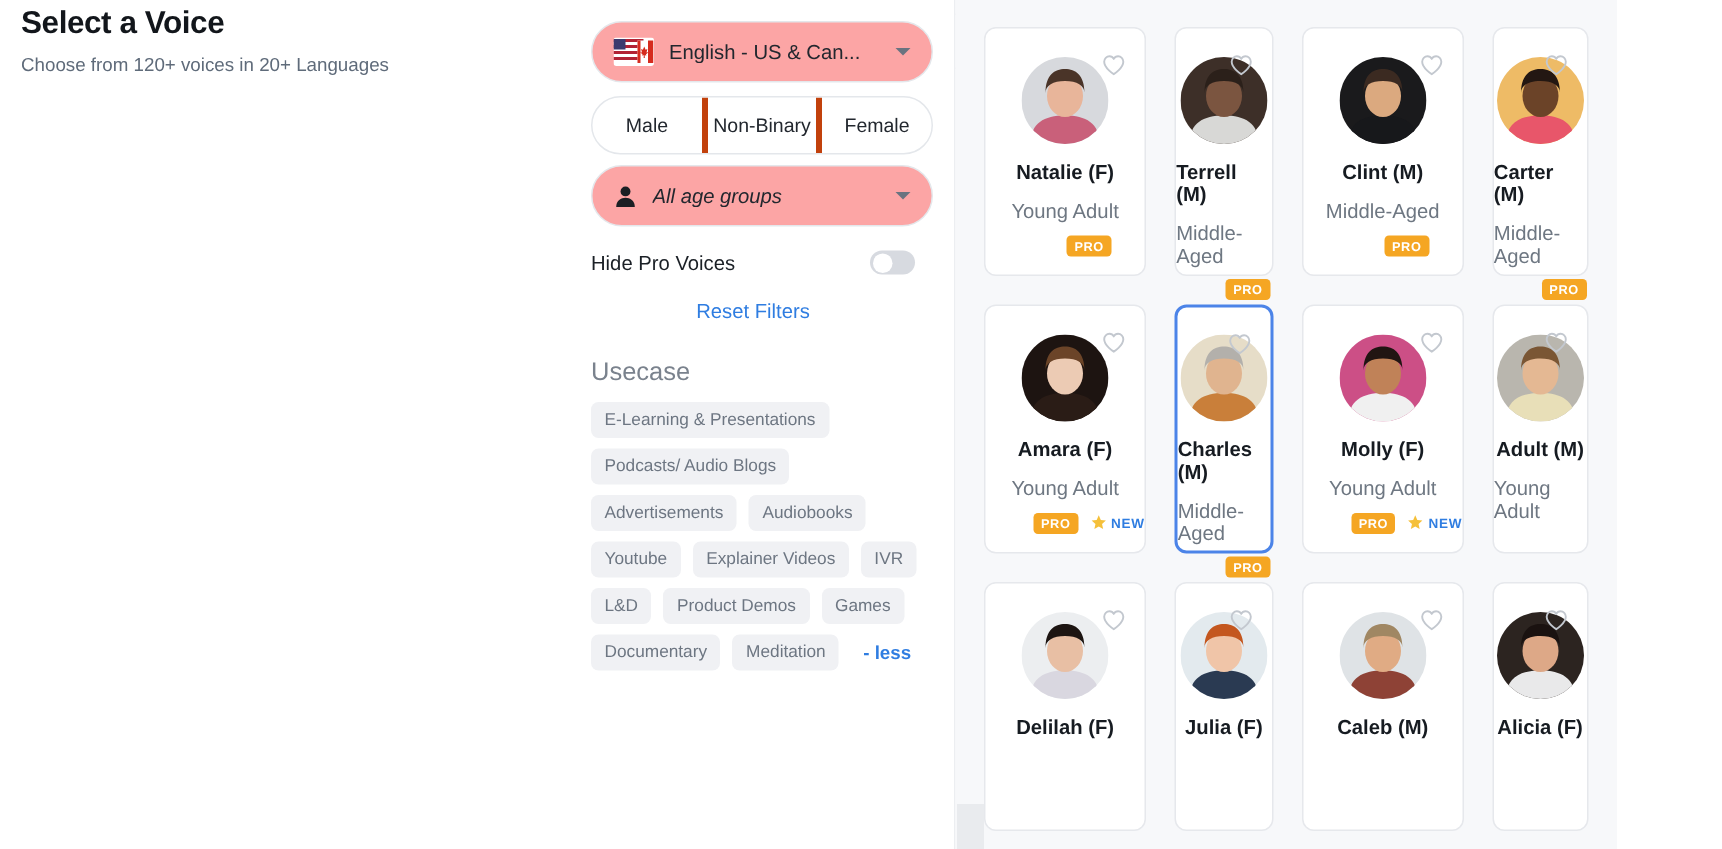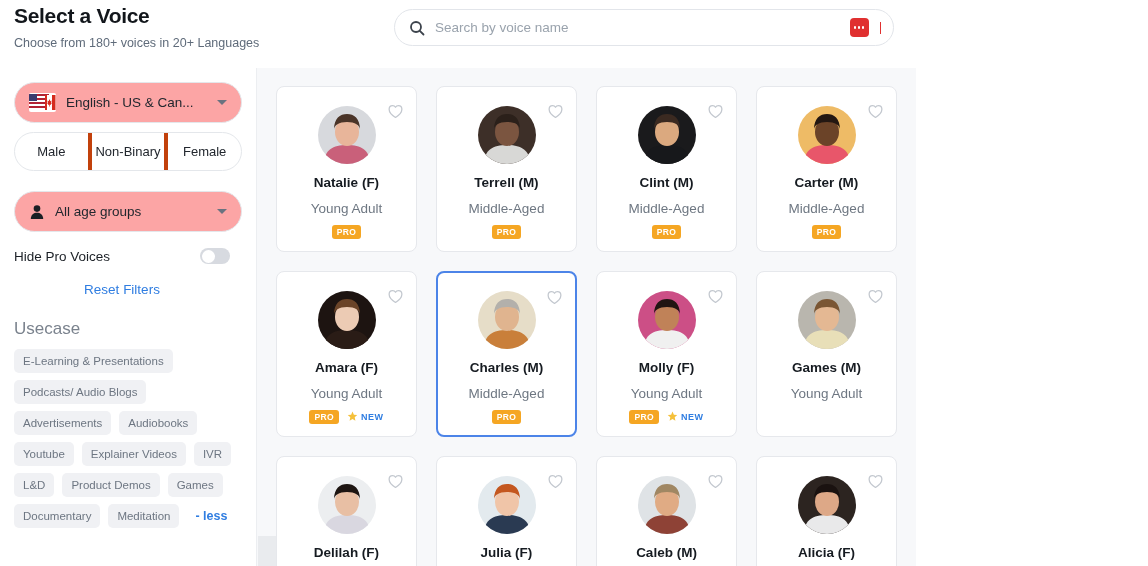--- a/index.html
+++ b/index.html
@@ -3,21 +3,21 @@
 <meta charset="utf-8">
 <style>
   * { box-sizing: border-box; margin: 0; padding: 0; }
   html, body {
     width: 1148px; height: 566px;
     font-family: "Liberation Sans", sans-serif;
     background: #ffffff;
     overflow: hidden;
     color: #1b1f24;
   }
-  .app { position: relative; width: 916px; height: 566px; display: flex; flex-direction: column; }
+  .app { position: relative; width: 916px; height: 566px; display: flex; flex-direction: row; }
 
   
   .topbar { height: 68px; flex: 0 0 68px; display: flex; align-items: flex-start; padding: 0; background:#fff; position: relative; }
   .title-block { padding: 2px 0 0 14px; width: 380px; }
   .page-title { font-size: 21px; font-weight: bold; letter-spacing: -0.3px; color: #12161b; line-height: 28px; }
   .page-subtitle { font-size: 12.5px; color: #5f6b7a; margin-top: 5px; line-height: 16px; }
 
   .search-wrap { position: absolute; left: 394px; top: 9px; width: 500px; height: 37px; }
   .search-box {
     width: 100%; height: 100%; border: 1px solid #e2e5ea; border-radius: 19px;
@@ -49,21 +49,21 @@
   .caret { width:0; height:0; border-left:5px solid transparent; border-right:5px solid transparent;
            border-top:5px solid #6a7380; flex:0 0 auto; }
 
   .flag { width: 27px; height: 19px; flex:0 0 auto; position: relative; border-radius:2px; overflow:hidden; }
 
   .seg { margin-top: 9px; height: 39px; border:1px solid #e4e7eb; border-radius: 20px; display:flex; overflow:hidden; background:#fff;}
   .seg-item { flex:1; display:flex; align-items:center; justify-content:center; font-size:13px; color:#22272e;
               border-right: 4px solid #c2410c; cursor:pointer; }
   .seg-item:last-child { border-right: none; }
 
-  .age-row { margin-top: 20px; }
+  .age-row { margin-top: 7px; font-style: italic; }
   .person-ico { width: 16px; height: 16px; flex:0 0 auto; }
 
   .hide-pro { margin-top: 16px; display:flex; align-items:center; justify-content:space-between; padding-right: 12px; }
   .hide-pro-label { font-size: 13.5px; color:#1b2026; }
   .toggle { width: 30px; height: 16px; border-radius: 9px; background:#d7dae0; position: relative; flex:0 0 auto; }
   .toggle .knob { position:absolute; left:1.5px; top:1.5px; width:13px; height:13px; border-radius:50%; background:#fff; }
 
   .reset { margin-top: 16px; text-align: center; padding-right: 12px; }
   .reset a { font-size: 13.5px; color:#2f7de1; text-decoration: none; }
 
@@ -76,38 +76,38 @@
   .grid-area { flex: 1; background:#f7f8fa; padding: 18px 19px 0 19px; overflow: hidden; position: relative; }
   .grid { display: grid; grid-template-columns: repeat(4, 1fr); gap: 19px; }
   .card {
     background:#fff; border:1px solid #e6e8ec; border-radius: 8px; height: 166px;
     position: relative; display:flex; flex-direction: column; align-items:center; padding-top: 19px;
   }
   .card.selected { border: 2px solid #4c84e8; padding-top: 18px; }
   .avatar { width: 58px; height: 58px; border-radius: 50%; overflow:hidden; flex:0 0 auto; }
   .cname { margin-top: 11px; font-size: 13.5px; font-weight: bold; color:#161b21; }
   .cage { margin-top: 11px; font-size: 13.5px; color:#6e7782; }
-  .badges { margin-top: 8px; display:flex; align-items:center; gap:8px; height: 15px; }
+  .badges { margin-top: 8px; display:flex; align-items:center; gap:8px; height: 15px; margin-left: 32px; }
   .pro { background:#f5a623; color:#fff; font-size: 8.5px; font-weight:bold; border-radius:3px;
          padding: 2px 5px; letter-spacing: 0.4px; line-height: 10px; }
   .new { display:flex; align-items:center; gap:3px; }
   .new-txt { color:#2f7de1; font-size: 9px; font-weight:bold; letter-spacing:0.5px; }
   .heart { position:absolute; right: 12px; top: 16px; width: 17px; height: 17px; }
 
   .scrollbar { position:absolute; left: 258px; bottom: 0; width: 18px; height: 30px; background:#e9ebee; }
 </style>
 </head>
 <body>
 
 <div class="app">
 
   <div class="topbar">
     <div class="title-block">
       <div class="page-title">Select a Voice</div>
-      <div class="page-subtitle">Choose from 180+ voices in 20+ Languages</div>
+      <div class="page-subtitle">Choose from 120+ voices in 20+ Languages</div>
     </div>
 
     <div class="search-wrap">
       <div class="search-box">
         <svg width="16" height="16" viewBox="0 0 16 16">
           <circle cx="7" cy="7" r="5" fill="none" stroke="#3c434c" stroke-width="1.8"></circle>
           <line x1="10.8" y1="10.8" x2="14.5" y2="14.5" stroke="#3c434c" stroke-width="1.8" stroke-linecap="round"></line>
         </svg>
         <input class="search-input" type="text" placeholder="Search by voice name" style="">
         <div class="rec-badge">
@@ -315,21 +315,21 @@
               <path d="M10 17 C10 17 2.5 12.3 2.5 7.3 C2.5 4.8 4.4 3 6.6 3 C8.1 3 9.4 3.9 10 5 C10.6 3.9 11.9 3 13.4 3 C15.6 3 17.5 4.8 17.5 7.3 C17.5 12.3 10 17 10 17 Z" fill="none" stroke="#c3c8cf" stroke-width="1.5" stroke-linejoin="round"></path>
             </svg>
           </div>
           <div class="card">
             <svg class="avatar" viewBox="0 0 58 58">
               <rect width="58" height="58" fill="#b9b6ae"></rect>
               <path d="M6 58 C6 44 15 39 29 39 C43 39 52 44 52 58 Z" fill="#e8dfb8"></path>
               <ellipse cx="29" cy="26" rx="12" ry="14" fill="#e4b893"></ellipse>
               <path d="M16 24 C16 12 22 8 29 8 C36 8 42 12 42 24 C42 19 37 16 29 16 C21 16 16 19 16 24 Z" fill="#7a5634"></path>
             </svg>
-            <div class="cname">Games (M)</div>
+            <div class="cname">Adult (M)</div>
             <div class="cage">Young Adult</div>
             <div class="badges"></div>
             <svg class="heart" viewBox="0 0 20 20">
               <path d="M10 17 C10 17 2.5 12.3 2.5 7.3 C2.5 4.8 4.4 3 6.6 3 C8.1 3 9.4 3.9 10 5 C10.6 3.9 11.9 3 13.4 3 C15.6 3 17.5 4.8 17.5 7.3 C17.5 12.3 10 17 10 17 Z" fill="none" stroke="#c3c8cf" stroke-width="1.5" stroke-linejoin="round"></path>
             </svg>
           </div>
           <div class="card">
             <svg class="avatar" viewBox="0 0 58 58">
               <rect width="58" height="58" fill="#eceef0"></rect>
               <path d="M6 58 C6 44 15 39 29 39 C43 39 52 44 52 58 Z" fill="#d9d7e0"></path>

